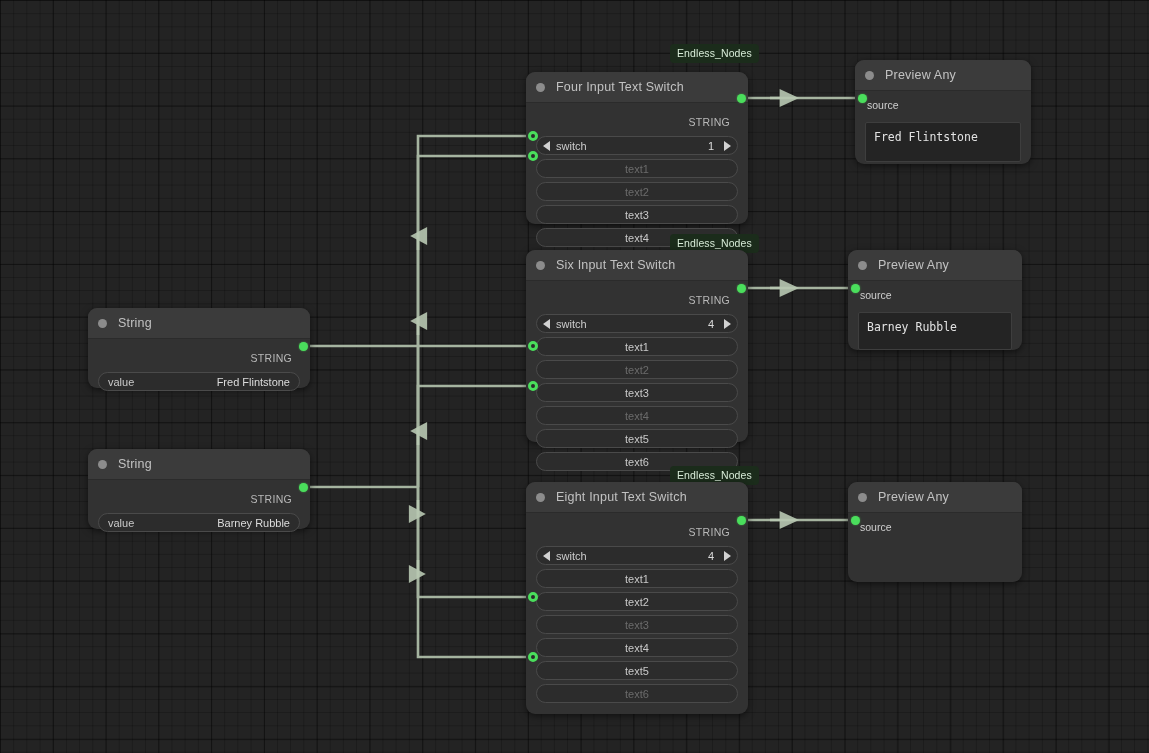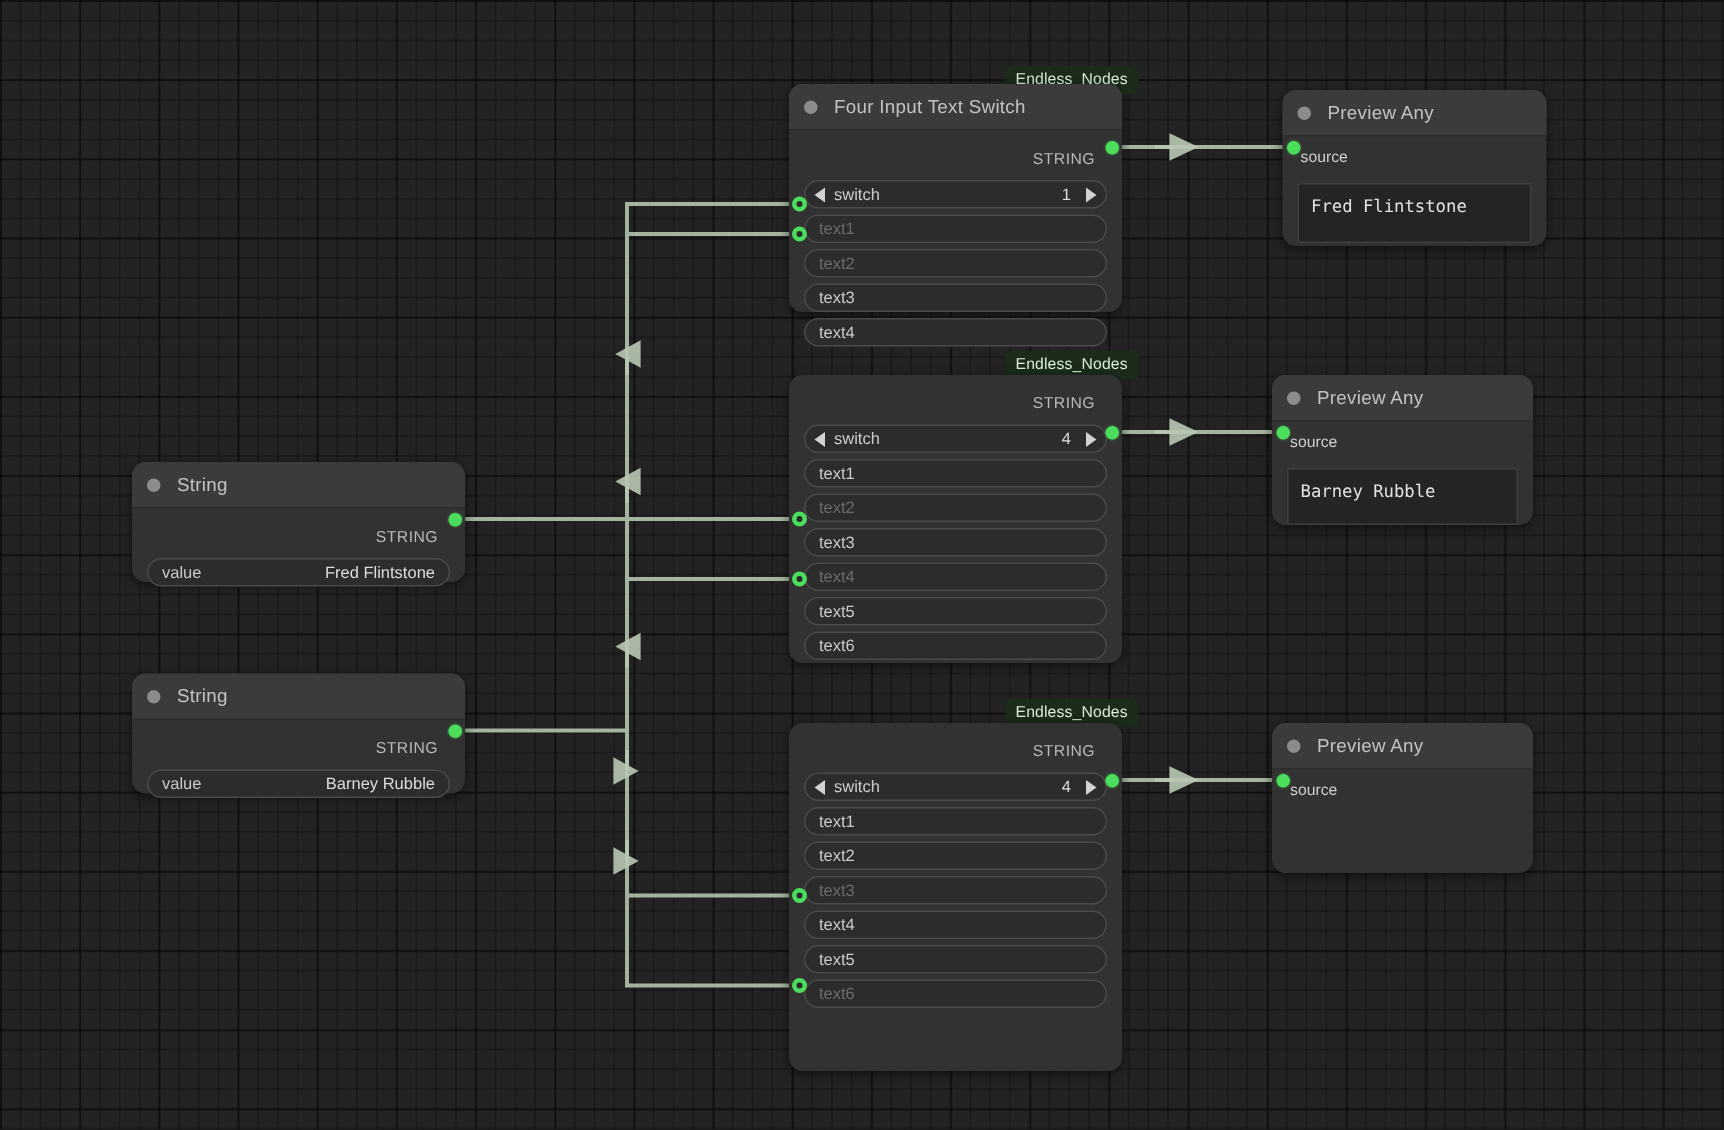--- a/index.html
+++ b/index.html
@@ -97,20 +97,21 @@
     border-radius: 10px;
     background: #2c2c2c;
     border: 1px solid #4a4a4a;
     display: flex;
     align-items: center;
     padding: 0 9px;
     margin-bottom: 4px;
     box-sizing: border-box;
     font-size: 11px;
     color: #c9c9c9;
+    justify-content: center;
   }
   .widget.dim .w-name { color: #6b6b6b; }
   .widget .w-name { flex: 0 0 auto; }
   .widget .w-val {
     margin-left: auto;
     color: #dcdcdc;
     font-size: 11px;
   }
   .widget.combo { justify-content: space-between; padding: 0 6px; }
   .tri {
@@ -243,21 +244,21 @@
       </div>
       <div class="widget">
         <span class="w-name">value</span>
         <span class="w-val">Barney Rubble</span>
       </div>
     </div>
   </div>
   <span class="port-out" style="left:299px;top:483px;"></span>
 
   <div class="badge" style="left:670px;top:44px;">Endless_Nodes</div>
-  <div class="node" style="left:526px;top:56px;width:222px;height:152px;">
+  <div class="node" style="left:526px;top:72px;width:222px;height:152px;">
     <div class="node-title">
       <span class="node-dot"></span>
       <span class="node-title-text">Four Input Text Switch</span>
     </div>
     <div class="node-body">
       <div class="out-row">
         <span class="out-label">STRING</span>
       </div>
       <div class="widget combo">
         <span class="tri tri-left"></span>
@@ -278,20 +279,24 @@
         <span class="w-name">text4</span>
       </div>
     </div>
   </div>
   <span class="port-out" style="left:737px;top:94px;"></span>
   <span class="port-in" style="left:528px;top:131px;"></span>
   <span class="port-in" style="left:528px;top:151px;"></span>
 
   <div class="badge" style="left:670px;top:234px;">Endless_Nodes</div>
   <div class="node" style="left:526px;top:250px;width:222px;height:192px;">
+    <div class="node-title">
+      <span class="node-dot"></span>
+      <span class="node-title-text">Six Input Text Switch</span>
+    </div>
     <div class="node-body">
       <div class="out-row">
         <span class="out-label">STRING</span>
       </div>
       <div class="widget combo">
         <span class="tri tri-left"></span>
         <span class="combo-name">switch</span>
         <span class="combo-val">4</span>
         <span class="tri tri-right"></span>
       </div>
@@ -314,20 +319,24 @@
         <span class="w-name">text6</span>
       </div>
     </div>
   </div>
   <span class="port-out" style="left:737px;top:284px;"></span>
   <span class="port-in" style="left:528px;top:341px;"></span>
   <span class="port-in" style="left:528px;top:381px;"></span>
 
   <div class="badge" style="left:670px;top:466px;">Endless_Nodes</div>
   <div class="node" style="left:526px;top:482px;width:222px;height:232px;">
+    <div class="node-title">
+      <span class="node-dot"></span>
+      <span class="node-title-text">Eight Input Text Switch</span>
+    </div>
     <div class="node-body">
       <div class="out-row">
         <span class="out-label">STRING</span>
       </div>
       <div class="widget combo">
         <span class="tri tri-left"></span>
         <span class="combo-name">switch</span>
         <span class="combo-val">4</span>
         <span class="tri tri-right"></span>
       </div>

